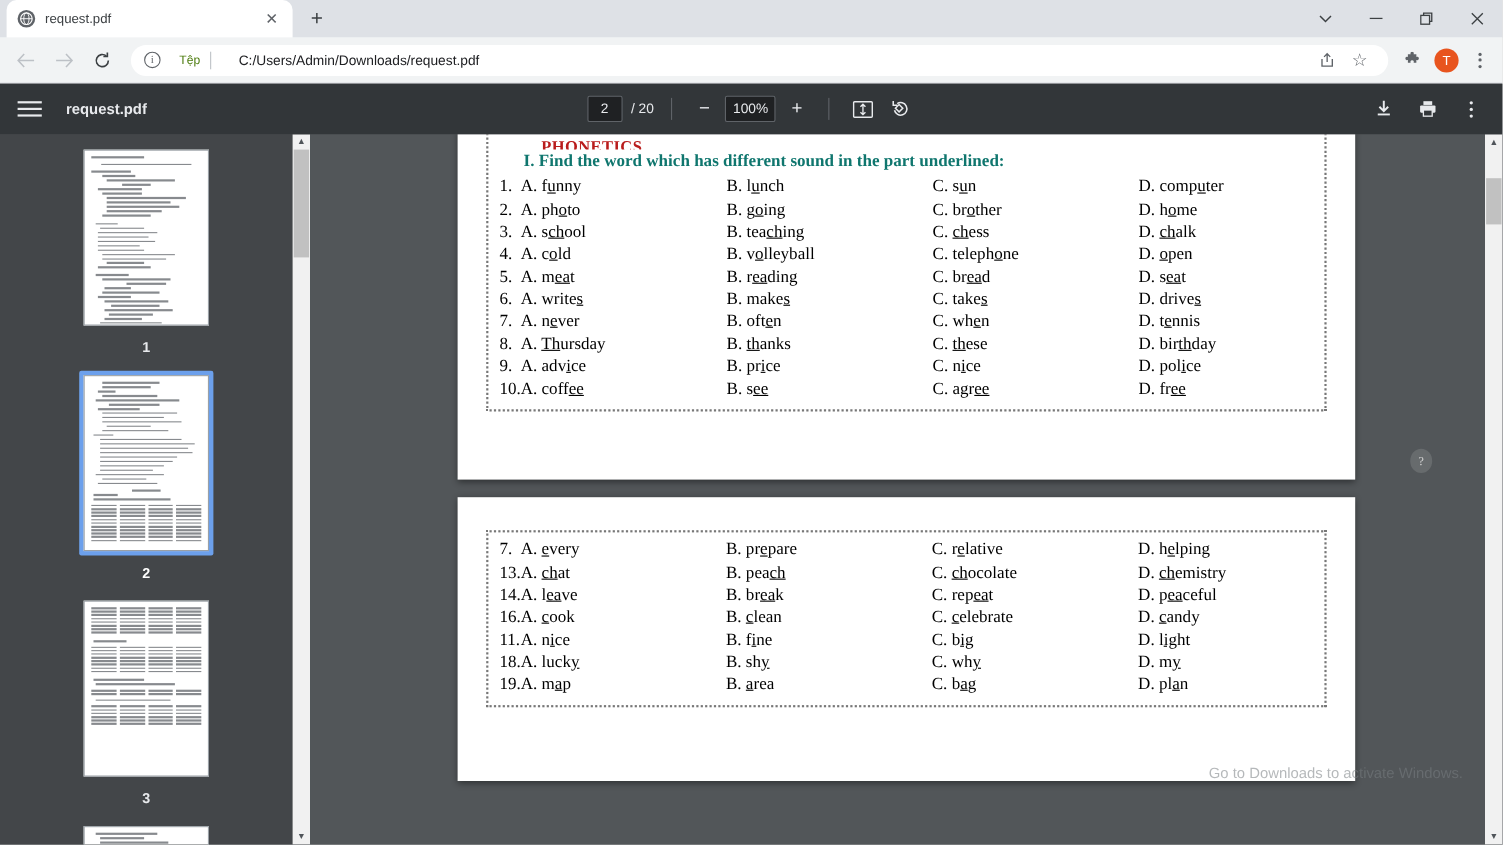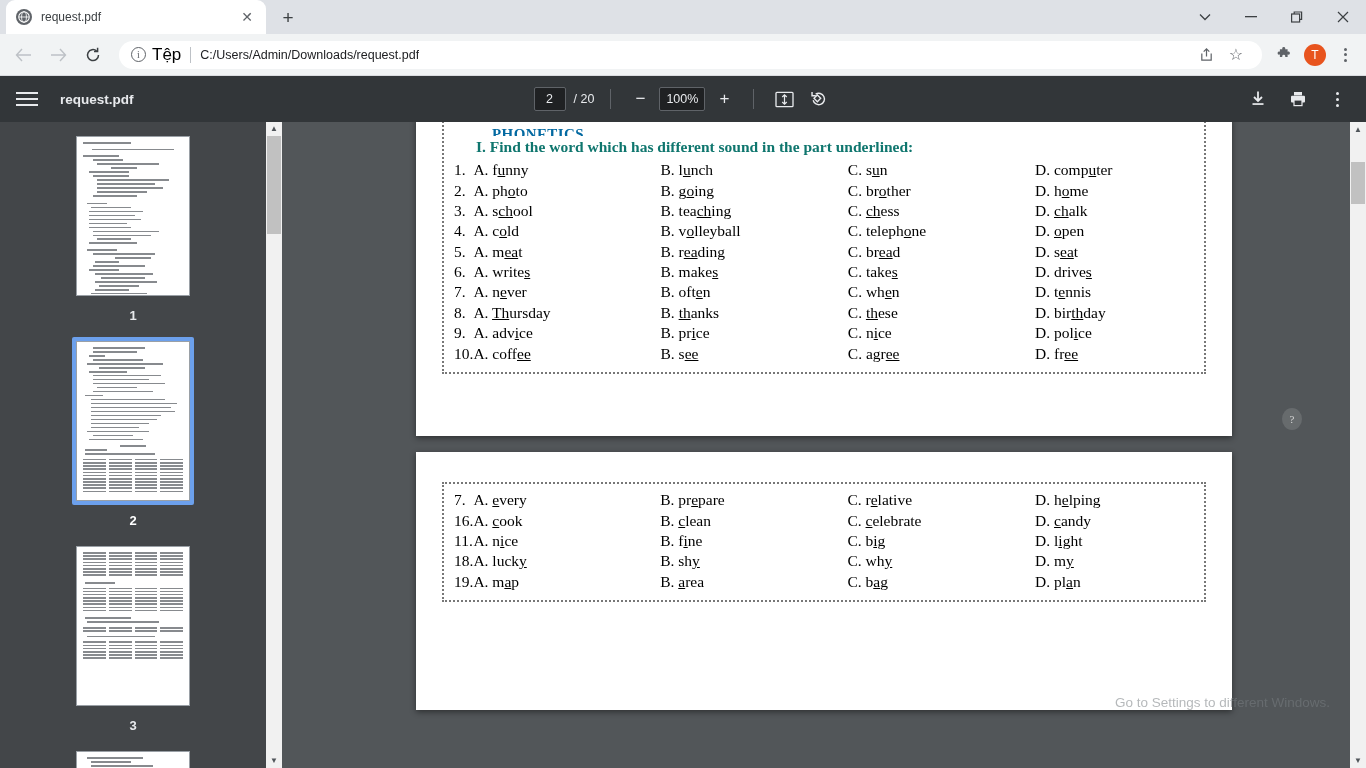--- a/index.html
+++ b/index.html
@@ -68,28 +68,28 @@
     border-radius: 14px; display: flex; align-items: center;
     padding: 0 12px; margin: 0 6px; min-width: 0;
   }
   .omni-info {
     width: 15px; height: 15px; border: 1.4px solid #5f6368;
     border-radius: 50%; display: flex; align-items: center;
     justify-content: center; font-size: 10px; color: #5f6368;
     font-family: "Liberation Serif", serif; flex: 0 0 auto;
   }
   .omni-scheme {
-    font-size: 17px; color: #000000; margin-left: 6px; flex: 0 0 auto;
+    font-size: 11px; color: #4d7c0f; margin-left: 17px; flex: 0 0 auto;
   }
   .omni-sep {
     width: 1px; height: 16px; background: #bdc1c6; margin: 0 9px; flex: 0 0 auto;
   }
   .omni-url {
     font-size: 12.5px; color: #202124; white-space: nowrap;
-    overflow: hidden; text-overflow: ellipsis;
+    overflow: hidden; text-overflow: ellipsis; margin-left: 16px;
   }
   .omni-actions { display: flex; align-items: center; margin-left: auto; flex: 0 0 auto; }
   .tb-icon {
     width: 28px; height: 28px; display: flex; align-items: center;
     justify-content: center; color: #5f6368; font-size: 14px;
     margin-left: 2px; cursor: pointer;
   }
   .avatar {
     width: 22px; height: 22px; border-radius: 50%; background: #e8541e;
     color: #fff; font-size: 12px; display: flex; align-items: center;
@@ -204,21 +204,21 @@
   }
   .page-1 { height: 318px; margin-top: -12px; overflow: hidden; }
   .page-2 { height: 258px; overflow: hidden; }
 
   .qbox {
     border: 1px dashed #777; border-style: dotted; border-width: 2px;
     padding: 6px 10px 8px 10px;
   }
   .cut-head {
     font-family: "Liberation Serif", serif; font-size: 15px; font-weight: bold;
-    color: #0369a1; letter-spacing: .4px; height: 10px; overflow: hidden;
+    color: #b91c1c; letter-spacing: .4px; height: 10px; overflow: hidden;
     margin-left: 38px; margin-bottom: 2px;
   }
   .sec-title {
     font-family: "Liberation Serif", serif; font-size: 15.5px;
     font-weight: bold; color: #0f766e; margin: 0 0 4px 22px;
   }
   table.qtable {
     border-collapse: collapse; width: 100%;
     font-family: "Liberation Serif", serif; font-size: 15.5px; color: #000;
   }
@@ -742,20 +742,34 @@
             <table class="qtable">
               <tbody>
                   <tr>
                     <td class="num">7.</td>
                     <td class="opt">A. <u>e</u>very</td>
                     <td class="opt">B. pr<u>e</u>pare</td>
                     <td class="opt">C. r<u>e</u>lative</td>
                     <td class="opt">D. h<u>e</u>lping</td>
                   </tr>
                   <tr>
+                    <td class="num">13.</td>
+                    <td class="opt">A. <u>ch</u>at</td>
+                    <td class="opt">B. pea<u>ch</u></td>
+                    <td class="opt">C. <u>ch</u>ocolate</td>
+                    <td class="opt">D. <u>ch</u>emistry</td>
+                  </tr>
+                  <tr>
+                    <td class="num">14.</td>
+                    <td class="opt">A. l<u>ea</u>ve</td>
+                    <td class="opt">B. br<u>ea</u>k</td>
+                    <td class="opt">C. rep<u>ea</u>t</td>
+                    <td class="opt">D. p<u>ea</u>ceful</td>
+                  </tr>
+                  <tr>
                     <td class="num">16.</td>
                     <td class="opt">A. <u>c</u>ook</td>
                     <td class="opt">B. <u>c</u>lean</td>
                     <td class="opt">C. <u>c</u>elebrate</td>
                     <td class="opt">D. <u>c</u>andy</td>
                   </tr>
                   <tr>
                     <td class="num">11.</td>
                     <td class="opt">A. n<u>i</u>ce</td>
                     <td class="opt">B. f<u>i</u>ne</td>
@@ -777,21 +791,21 @@
                     <td class="opt">D. pl<u>a</u>n</td>
                   </tr>
                 </tbody>
             </table>
           </div>
         </div>
 
       </div>
 
       <div class="wm">
-        <div class="wm-2">Go to Settings to different Windows.</div>
+        <div class="wm-2">Go to Downloads to activate Windows.</div>
       </div>
 
       <div class="cursor">
         <svg width="22" height="26" viewBox="0 0 22 26">
           <ellipse cx="11" cy="12" rx="10" ry="11" fill="#6b6e71" opacity="0.85"></ellipse>
           <text x="11" y="16" font-size="11" fill="#d8d8d8" text-anchor="middle" font-family="Liberation Serif, serif">?</text>
         </svg>
       </div>
 
       <div class="doc-sb">

